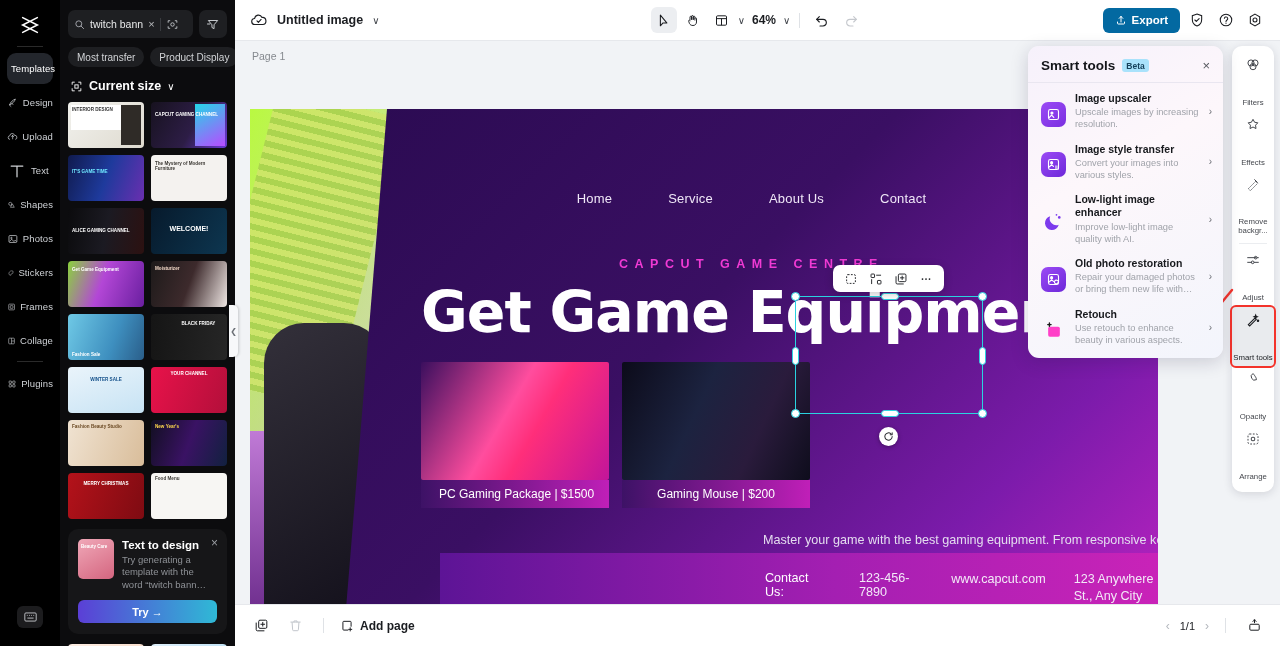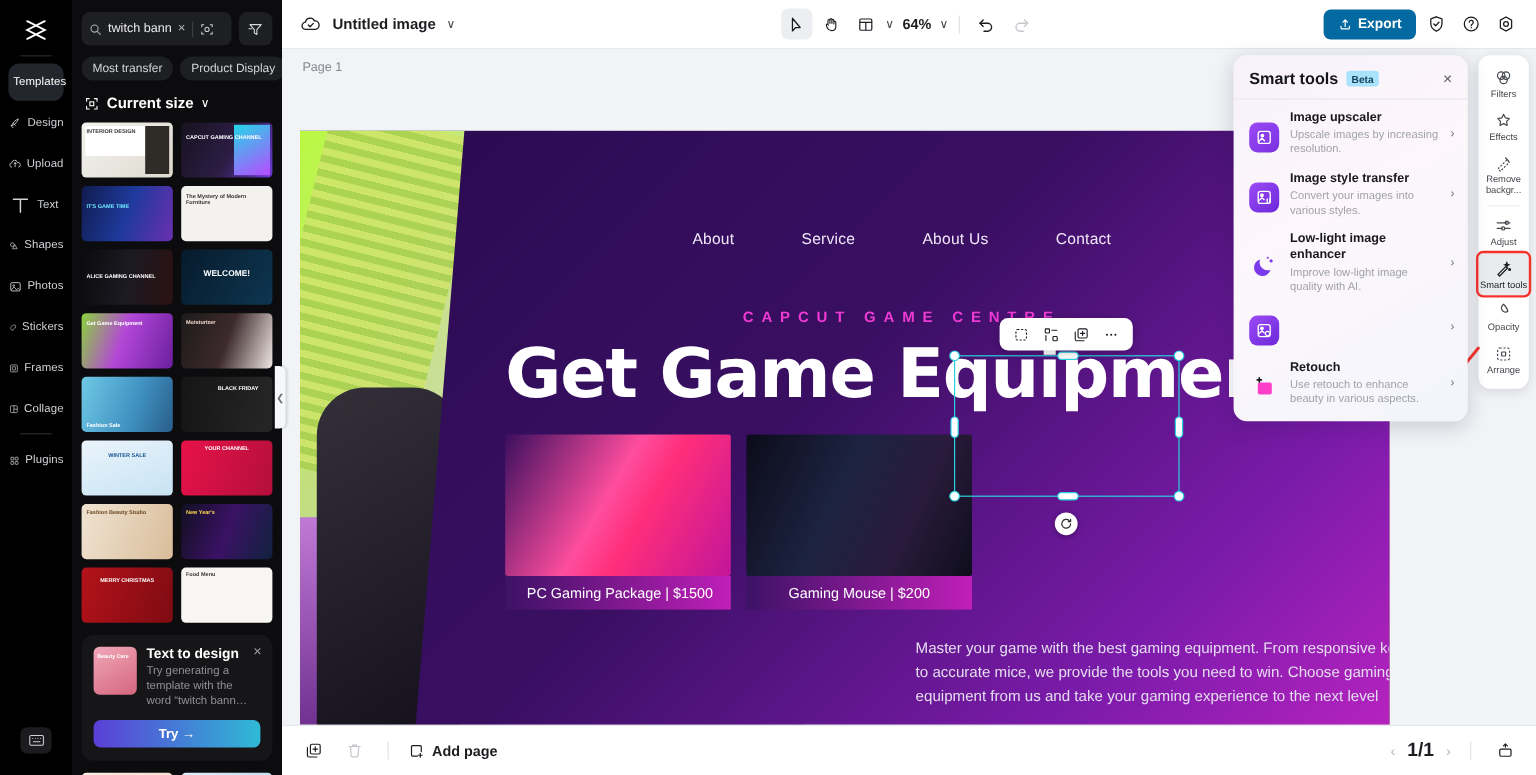--- a/index.html
+++ b/index.html
@@ -178,35 +178,35 @@
   .srow2 h5 { font-size:10.5px; color:#17191d; line-height:1.25; }
   .srow2 p { font-size:9.3px; color:#a0a3aa; line-height:1.32; margin-top:1px; }
   .srow2 .ch { margin-left:auto; color:#6d7076; font-size:10px; align-self:center; }
 
   
   .rtools {
     position:absolute; right:6px; top:46px; width:42px; border-radius:10px; background:#fff;
     box-shadow:0 2px 10px rgba(30,30,50,.14); padding:6px 0; z-index:35;
   }
   .rt { width:42px; padding:5px 0 4px; display:flex; flex-direction:column; align-items:center; gap:2px; cursor:pointer; }
-  .rt .rl { font-size:7.8px; color:#44474d; text-align:center; line-height:1.12; }
+  .rt .rl { font-size:7.8px; color:#44474d; text-align:center; line-height:1.12;margin-top:24px; }
   .rt.hl { background:#e9ebee; border-radius:5px; }
   .rt.hl-outline { outline:2px solid #f3332b; border-radius:4px; }
   .rsep { height:1px; background:#ebedf0; margin:3px 7px; }
   .arrow { position:absolute; right:44px; top:288px; width:40px; height:42px; z-index:36; }
 
   
   .bottom {
     position:absolute; left:235px; right:0; bottom:0; height:42px; background:#fff;
     border-top:1px solid #e6e8ec; display:flex; align-items:center; z-index:20;
   }
   .bl { display:flex; align-items:center; gap:10px; padding-left:14px; }
   .addpage { display:flex; align-items:center; gap:6px; font-size:12px; font-weight:bold; color:#1b1d21; cursor:pointer; }
   .br { margin-left:auto; display:flex; align-items:center; gap:10px; padding-right:14px; }
-  .pg { font-size:16px; font-weight:bold; color:#1b1d21; }
+  .pg { font-size:11px; font-weight:normal; color:#1b1d21; }
   .nav { color:#b3b7bd; font-size:12px; cursor:pointer; }
   svg { display:block; }
 </style>
 </head>
 <body>
 
 <div class="app">
 
   <div class="rail">
     <div class="logo">
@@ -507,41 +507,47 @@
         <div class="winB"></div>
         <div class="glow"></div>
         <div class="desk"></div>
         <div class="chair"></div>
         <div class="monitor"></div>
         <div class="kbd"></div>
       </div>
 
       <div class="banner">
         <div class="bnav">
-          <span>About</span>
+          <span>Home</span>
           <span>Service</span>
           <span>About Us</span>
           <span>Contact</span>
         </div>
         <div class="kicker">CAPCUT GAME CENTRE</div>
         <div class="headline">Get Game Equipment</div>
 
         <div class="cards">
           <div class="card">
             <div class="img img1"></div>
             <div class="t lft">PC Gaming Package | $1500</div>
           </div>
           <div class="card">
             <div class="img img2"></div>
             <div class="t">Gaming Mouse | $200</div>
           </div>
         </div>
 
         <div class="desc">Master your game with the best gaming equipment. From responsive keyboards to accurate mice, we provide the tools you need to win. Choose gaming equipment from us and take your gaming experience to the next level</div>
 
+        <div class="footer">
+          <span class="cu">Contact Us:</span>
+          <span class="c1">123-456-7890</span>
+          <span class="c2">www.capcut.com</span>
+          <span class="c3">123 Anywhere St., Any City</span>
+        </div>
       </div>
 
     </div>
 
     <div class="selbox">
       <span class="h hc" style="left:-5px;top:-5px"></span>
       <span class="h hc" style="right:-5px;top:-5px"></span>
       <span class="h hc" style="left:-5px;bottom:-5px"></span>
       <span class="h hc" style="right:-5px;bottom:-5px"></span>
       <span class="h ht" style="left:85px;top:-4px"></span>
@@ -642,20 +648,24 @@
 
     <div class="srow2">
       <div class="sicon" style="background:linear-gradient(140deg,#9b4bf5,#6d28d9)">
         <svg width="15" height="15" viewBox="0 0 24 24" fill="none" stroke="#fff" stroke-width="1.8">
             <rect x="4" y="4" width="16" height="16" rx="3"></rect>
             <circle cx="9" cy="9" r="1.6" fill="#fff"></circle>
             <path d="M5 16l4-3.5 3 2.5" stroke-linecap="round"></path>
             <path d="M19.5 16a3 3 0 11-1-2.2" stroke-linecap="round"></path>
           </svg>
       </div>
+      <div style="flex:1">
+        <h5>Old photo restoration</h5>
+        <p>Repair your damaged photos or bring them new life with…</p>
+      </div>
       <span class="ch">›</span>
     </div>
 
     <div class="srow2">
       <div class="sicon" style="background:transparent">
         <svg width="20" height="20" viewBox="0 0 24 24" fill="#ff3fc8">
             <path d="M7 8h10a2 2 0 012 2v8a2 2 0 01-2 2H7a2 2 0 01-2-2v-8a2 2 0 012-2z"></path>
             <path d="M6.5 3.5v4M4.5 5.5h4" stroke="#1a1a1a" stroke-width="1.7" stroke-linecap="round"></path>
           </svg>
       </div>

